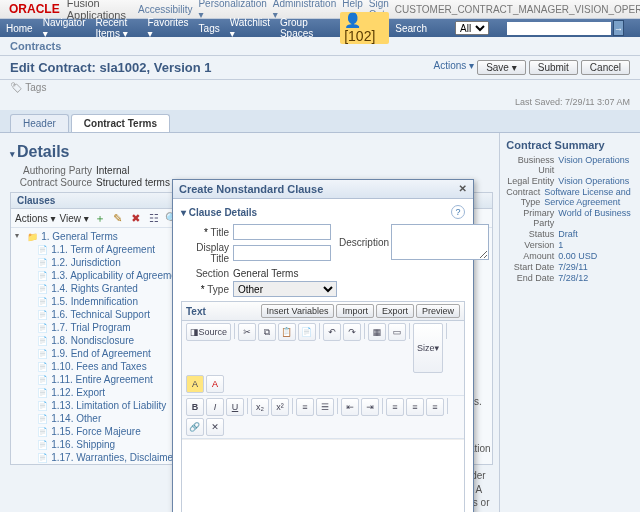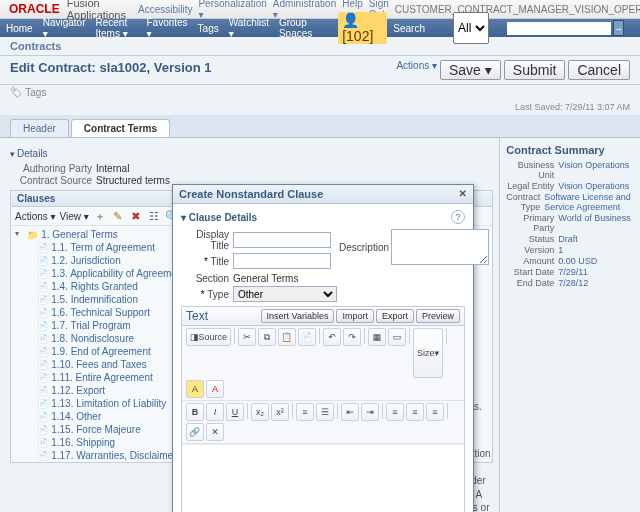--- a/index.html
+++ b/index.html
@@ -15,34 +15,34 @@
 .mb span{margin-right:10px;cursor:pointer}
 .mb .sp{flex:1}
 .mb .srch{background:#fff;border:none;height:13px;width:100px;font-size:10px;padding:0 2px}
 .mb .go{width:14px;height:14px;background:#7aa0c8;border:1px solid #2e4d76;margin-left:2px;color:#fff;display:flex;align-items:center;justify-content:center;font-size:9px}
 .mb .user{background:#ffd76a;color:#5a3b00;padding:0 4px;border-radius:2px;margin-right:6px;font-size:14px}
 
 .bc{background:#eef3f8;border-bottom:1px solid #c3cddb;padding:3px 10px;font-size:11px;color:#5d7ca3;font-weight:bold}
 .ph{background:#eef3f8;padding:4px 10px;display:flex;border-bottom:1px solid #c3cddb}
 .ph h1{margin:0;font-size:13px;font-weight:bold;color:#3c5a82}
 .ph .sp{flex:1}
-.ph .btn{background:linear-gradient(#fdfdfd,#e3e7ed);border:1px solid #999;padding:1px 8px;margin-left:3px;font-size:14px;cursor:pointer;border-radius:2px}
+.ph .btn{background:linear-gradient(#fdfdfd,#e3e7ed);border:1px solid #999;padding:1px 8px;margin-left:3px;font-size:10px;cursor:pointer;border-radius:2px}
 .ph .lnk{margin-left:8px;color:#3e6a9e;font-size:10px}
 .tags{padding:2px 10px 4px;font-size:10px;color:#888;background:#eef3f8}
 .ls{text-align:right;padding:0 10px 3px;font-size:9px;color:#888;background:#eef3f8}
 
 .tabs{background:#dbe6f1;padding:4px 10px 0;display:flex;border-bottom:1px solid #b2c0d4}
 .tab{padding:3px 12px;border:1px solid #b2c0d4;border-bottom:none;background:#e8eef6;margin-right:2px;border-radius:3px 3px 0 0;color:#4a6b96;font-size:10px;cursor:pointer}
 .tab.act{background:#fff;color:#333;font-weight:bold}
 
 .main{display:flex;height:380px;background:#eef3f8}
 .left{width:492px;padding:6px 6px 6px 10px;overflow:hidden;position:relative}
 .right{width:130px;padding:6px;border-left:1px solid #c3cddb;font-size:9px}
 
-.sect{font-weight:normal;color:#3c5a82;margin:4px 0;font-size:10px}
+.sect{font-weight:bold;color:#3c5a82;margin:4px 0;font-size:16px}
 .sect::before{content:"▾ ";font-size:9px}
 .kv{display:flex;font-size:10px;margin:1px 0}
 .kv .k{width:82px;text-align:right;color:#666;margin-right:4px}
 .kv .v{color:#333}
 
 .panel{border:1px solid #c3cddb;background:#f6f9fc;margin-top:4px}
 .panel .pt{background:linear-gradient(#eef3f8,#dde7f1);padding:2px 6px;font-size:10px;font-weight:bold;color:#3c5a82;border-bottom:1px solid #c3cddb}
 .tbar{display:flex;align-items:center;padding:2px 4px;gap:4px;border-bottom:1px solid #dbe3ed;font-size:10px}
 .tbar .ic{width:14px;height:14px;display:flex;align-items:center;justify-content:center;cursor:pointer;font-size:11px}
 .tree{font-size:10px;padding:2px 2px 4px;max-height:230px;overflow:auto}
@@ -67,21 +67,21 @@
 .modal .help{float:right;color:#4078b0;border:1px solid #9cb6d6;border-radius:7px;width:12px;height:12px;font-size:9px;text-align:center;line-height:12px}
 .frow{display:flex;align-items:center;margin:2px 0;font-size:10px}
 .frow label{width:48px;text-align:right;margin-right:4px;color:#444}
 .frow .req::before{content:"* ";color:#000}
 .frow input[type=text]{border:1px solid #9fb2cc;height:14px;font-size:10px;padding:0 2px;width:92px}
 .frow select{border:1px solid #9fb2cc;height:16px;font-size:10px;width:104px}
 .frow textarea{border:1px solid #9fb2cc;font-size:10px;width:92px;height:30px}
 .tw{display:flex;gap:8px}
 .editor{border:1px solid #c3cddb;margin-top:4px}
 .et{display:flex;align-items:center;background:linear-gradient(#fdfdfd,#eceff4);border-bottom:1px solid #c3cddb;padding:2px 4px;gap:2px}
-.et .lbl{font-weight:normal;color:#3c5a82;font-size:12px;margin-right:auto}
+.et .lbl{font-weight:bold;color:#3c5a82;font-size:10px;margin-right:auto}
 .et .eb{background:linear-gradient(#fdfdfd,#e3e7ed);border:1px solid #aaa;font-size:9px;padding:1px 5px;cursor:pointer;border-radius:2px}
 .etb{display:flex;flex-wrap:wrap;gap:2px;padding:2px 4px;border-bottom:1px solid #dbe3ed;background:#f6f8fb}
 .etb .i{width:16px;height:16px;border:1px solid #c9d1de;background:linear-gradient(#fff,#eef1f6);display:flex;align-items:center;justify-content:center;font-size:9px;cursor:pointer;border-radius:2px;color:#445}
 .etb .sep{width:1px;height:16px;background:#c9d1de;margin:0 1px}
 .ea{height:110px;background:#fff;border-top:1px solid #eee}
 </style>
 </head>
 <body>
 
 <div class="gh">
@@ -100,21 +100,21 @@
   <span>Home</span>
   <span>Navigator ▾</span>
   <span>Recent Items ▾</span>
   <span>Favorites ▾</span>
   <span>Tags</span>
   <span>Watchlist ▾</span>
   <span>Group Spaces</span>
   <span class="sp"></span>
   <span class="user">👤 <span>[102]</span></span>
   <span>Search</span>
-  <select style="font-size:12px;height:32px;margin:0 18px"><option>All</option></select>
+  <select style="font-size:10px;height:14px;margin:0 18px"><option>All</option></select>
   <input class="srch" style="">
   <span class="go">→</span>
 </div>
 
 <div class="bc">Contracts</div>
 
 <div class="ph">
   <h1>Edit Contract: sla1002, Version 1</h1>
   <span class="sp"></span>
   <span class="lnk">Actions ▾</span>
@@ -186,25 +186,25 @@
       <div class="mh">
           <span>Create Nonstandard Clause</span>
           <span class="x">✕</span>
         </div>
       <div class="mb2">
         <span class="help">?</span>
         <div class="sec">Clause Details</div>
         <div class="tw">
           <div>
             <div class="frow">
-                <label>Display Title</label>
+                <label class="req">Title</label>
                 <input type="text" style="">
               </div>
             <div class="frow">
-                <label class="req">Title</label>
+                <label>Display Title</label>
                 <input type="text" style="">
               </div>
           </div>
           <div>
             <div class="frow">
                 <label>Description</label>
                 <textarea style=""></textarea>
               </div>
           </div>
         </div>

